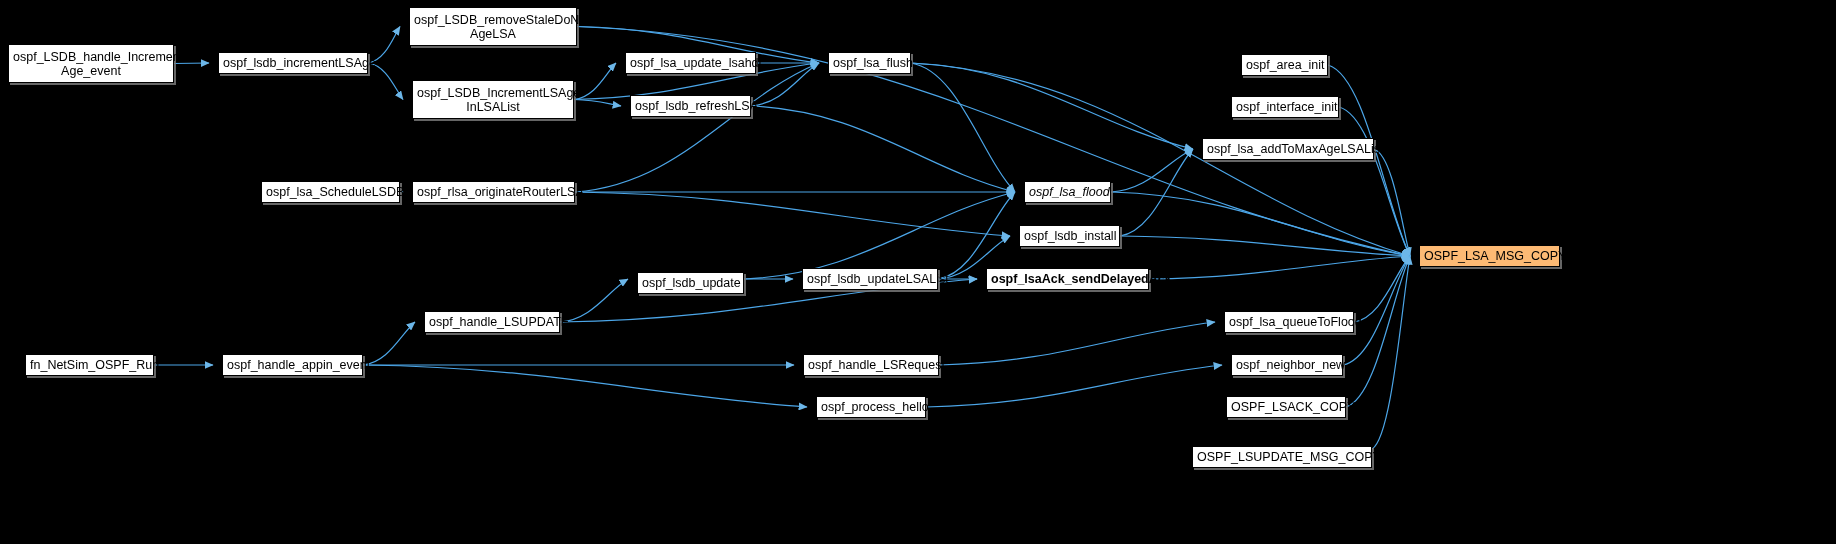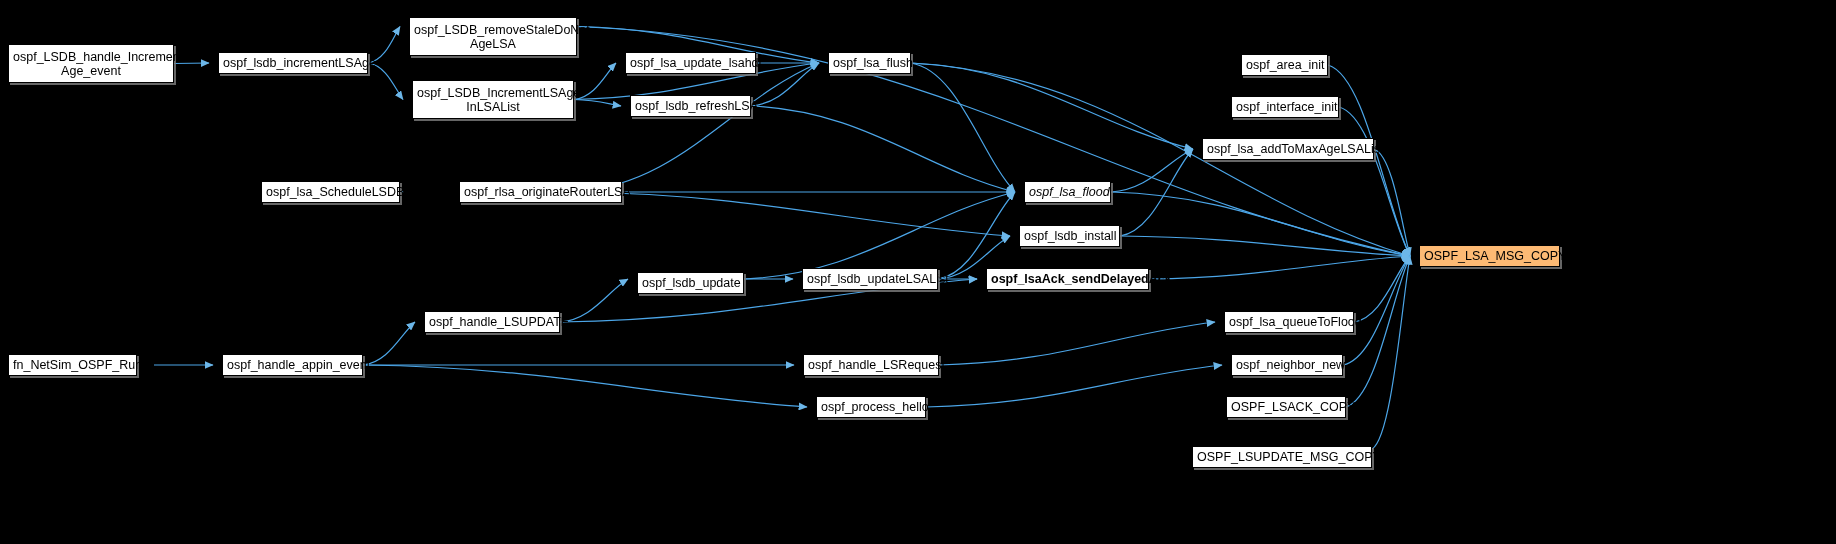--- a/index.html
+++ b/index.html
@@ -107,40 +107,40 @@
         <path d="M1343,365 C1374.92,358.46 1390.12,286.52 1410,256" fill="none" stroke="#4ca6e8" stroke-width="1.2" marker-end="url(#arrow)"></path>
         <path d="M926,407 C1054.1,404.48 1115.1,376.76 1222,365" fill="none" stroke="#4ca6e8" stroke-width="1.2" marker-end="url(#arrow)"></path>
         <path d="M1346,407 C1376.66,397.94 1391.26,298.28 1410,256" fill="none" stroke="#4ca6e8" stroke-width="1.2" marker-end="url(#arrow)"></path>
         <path d="M1372,449 C1391.74,437.42 1401.14,310.03999999999996 1410,256" fill="none" stroke="#4ca6e8" stroke-width="1.2" marker-end="url(#arrow)"></path>
       </g>
   </svg>
   <div id="node-layer">
       <div class="node" style="left: 8px; top: 44px; width: 166px; height: 39px;"><span class="node-label">ospf_LSDB_handle_Increment
 Age_event</span></div>
       <div class="node" style="left: 218px; top: 52px; width: 150px; height: 22px;"><span class="node-label">ospf_lsdb_incrementLSAge</span></div>
-      <div class="node" style="left: 409px; top: 7px; width: 168px; height: 39px; margin-top: 10px;"><span class="node-label">ospf_LSDB_removeStaleDoNot
+      <div class="node" style="left: 409px; top: 7px; width: 168px; height: 39px;"><span class="node-label">ospf_LSDB_removeStaleDoNot
 AgeLSA</span></div>
       <div class="node" style="left: 412px; top: 80px; width: 162px; height: 39px;"><span class="node-label">ospf_LSDB_IncrementLSAge
 InLSAList</span></div>
       <div class="node" style="left: 625px; top: 52px; width: 131px; height: 22px;"><span class="node-label">ospf_lsa_update_lsahdr</span></div>
       <div class="node" style="left: 630px; top: 95px; width: 121px; height: 22px;"><span class="node-label">ospf_lsdb_refreshLSA</span></div>
       <div class="node" style="left: 828px; top: 52px; width: 83px; height: 22px;"><span class="node-label">ospf_lsa_flush</span></div>
       <div class="node" style="left: 1241px; top: 54px; width: 87px; height: 22px;"><span class="node-label">ospf_area_init</span></div>
       <div class="node" style="left: 1231px; top: 96px; width: 108px; height: 22px;"><span class="node-label">ospf_interface_init</span></div>
       <div class="node" style="left: 1202px; top: 138px; width: 172px; height: 22px;"><span class="node-label">ospf_lsa_addToMaxAgeLSAList</span></div>
       <div class="node" style="left: 221px; top: 181px; width: 139px; height: 22px; margin-left: 40px;"><span class="node-label">ospf_lsa_ScheduleLSDB</span></div>
-      <div class="node" style="left: 412px; top: 181px; width: 163px; height: 22px; margin-left: 47px;"><span class="node-label">ospf_rlsa_originateRouterLSA</span></div>
+      <div class="node" style="left: 412px; top: 181px; width: 163px; height: 22px;"><span class="node-label">ospf_rlsa_originateRouterLSA</span></div>
       <div class="node" style="left: 1024px; top: 181px; width: 87px; height: 22px; font-style: italic;"><span class="node-label">ospf_lsa_flood</span></div>
       <div class="node" style="left: 1019px; top: 225px; width: 101px; height: 22px;"><span class="node-label">ospf_lsdb_install</span></div>
       <div class="node" style="left: 637px; top: 272px; width: 107px; height: 22px;"><span class="node-label">ospf_lsdb_update</span></div>
       <div class="node" style="left: 802px; top: 268px; width: 136px; height: 22px;"><span class="node-label">ospf_lsdb_updateLSAList</span></div>
       <div class="node" style="left: 986px; top: 268px; width: 163px; height: 22px; font-weight: bold;"><span class="node-label">ospf_lsaAck_sendDelayedAck</span></div>
       <div class="node" style="left: 1224px; top: 311px; width: 130px; height: 22px;"><span class="node-label">ospf_lsa_queueToFlood</span></div>
       <div class="node" style="left: 424px; top: 311px; width: 136px; height: 22px;"><span class="node-label">ospf_handle_LSUPDATE</span></div>
-      <div class="node" style="left: 8px; top: 354px; width: 129px; height: 22px;"><span class="node-label">fn_NetSim_OSPF_Run</span></div>
+      <div class="node" style="left: 25px; top: 354px; width: 129px; height: 22px;"><span class="node-label">fn_NetSim_OSPF_Run</span></div>
       <div class="node" style="left: 222px; top: 354px; width: 141px; height: 22px;"><span class="node-label">ospf_handle_appin_event</span></div>
       <div class="node" style="left: 803px; top: 354px; width: 136px; height: 22px;"><span class="node-label">ospf_handle_LSRequest</span></div>
       <div class="node" style="left: 1231px; top: 354px; width: 112px; height: 22px;"><span class="node-label">ospf_neighbor_new</span></div>
       <div class="node" style="left: 816px; top: 396px; width: 110px; height: 22px;"><span class="node-label">ospf_process_hello</span></div>
       <div class="node" style="left: 1226px; top: 396px; width: 120px; height: 22px;"><span class="node-label">OSPF_LSACK_COPY</span></div>
       <div class="node" style="left: 1192px; top: 438px; width: 180px; height: 22px; margin-top: 8px;"><span class="node-label">OSPF_LSUPDATE_MSG_COPY</span></div>
       <div class="node highlight" style="left: 1419px; top: 245px; width: 141px; height: 22px;"><span class="node-label">OSPF_LSA_MSG_COPY</span></div>
     </div>
 </div>
 

